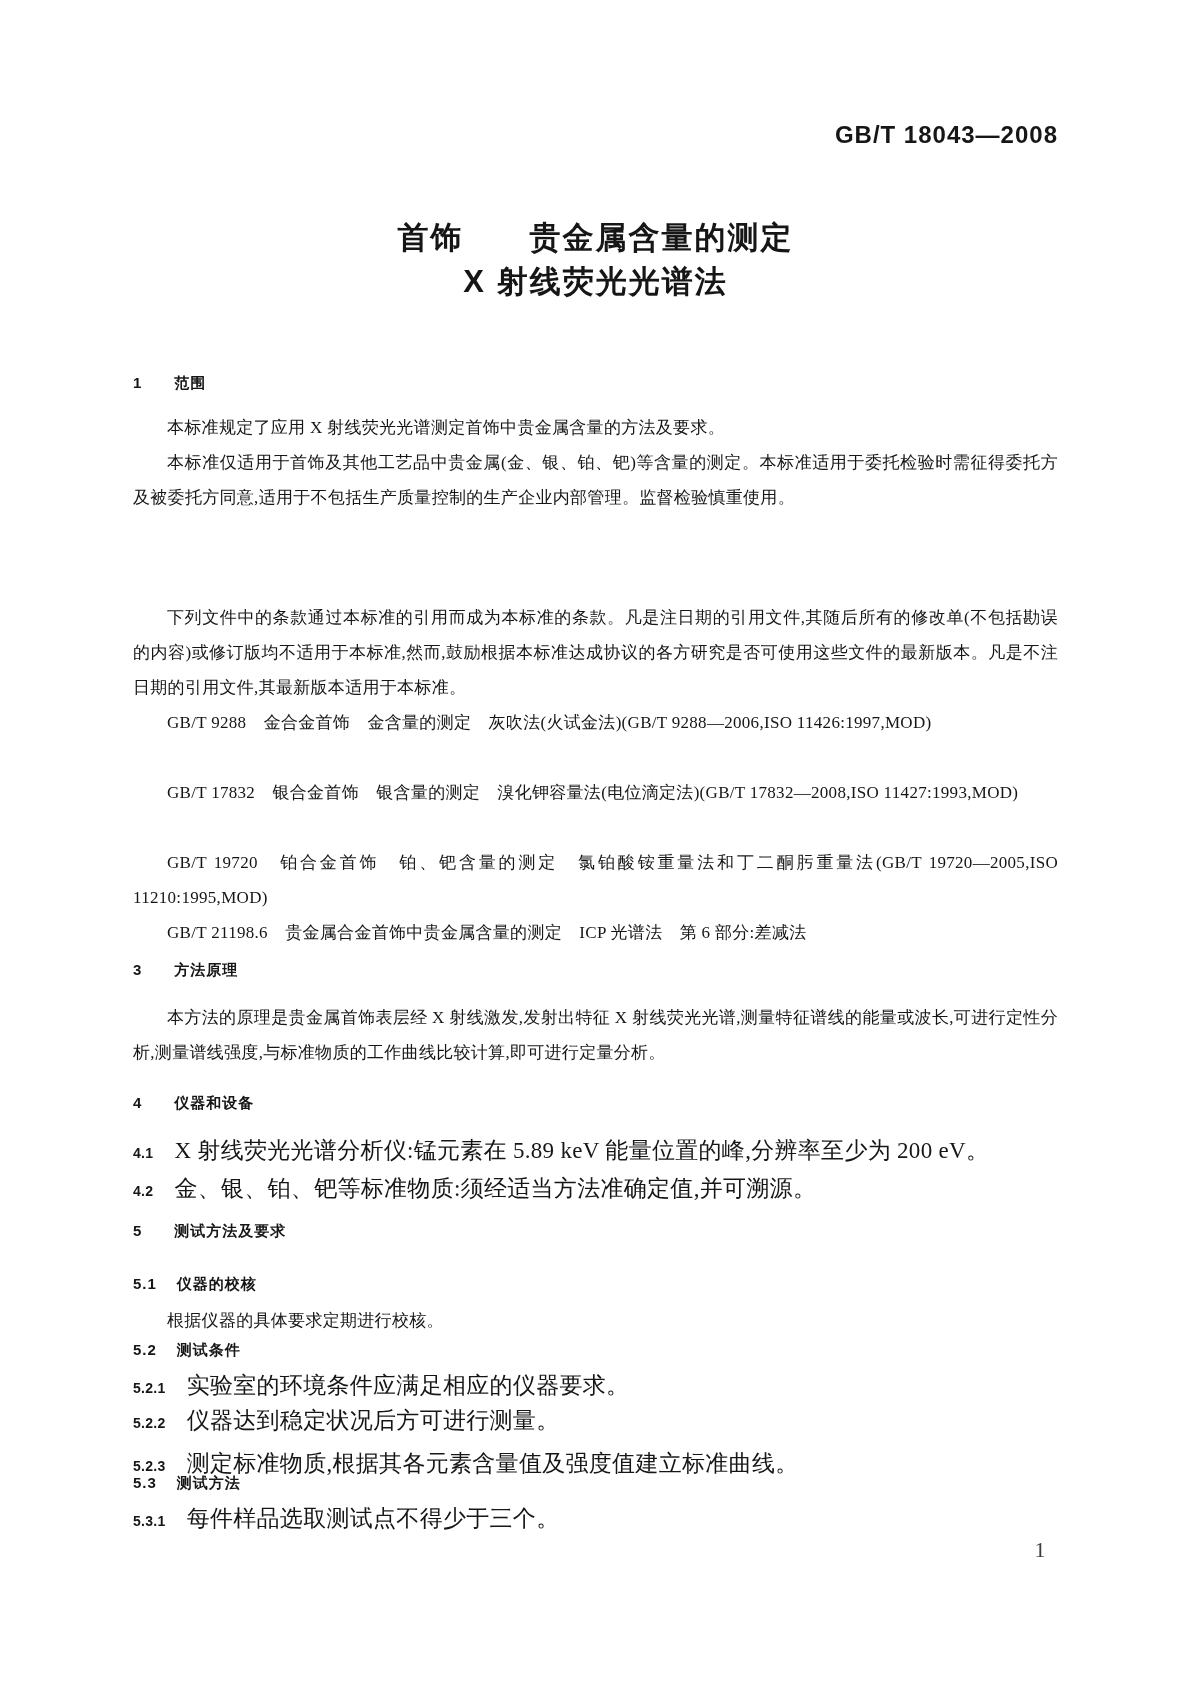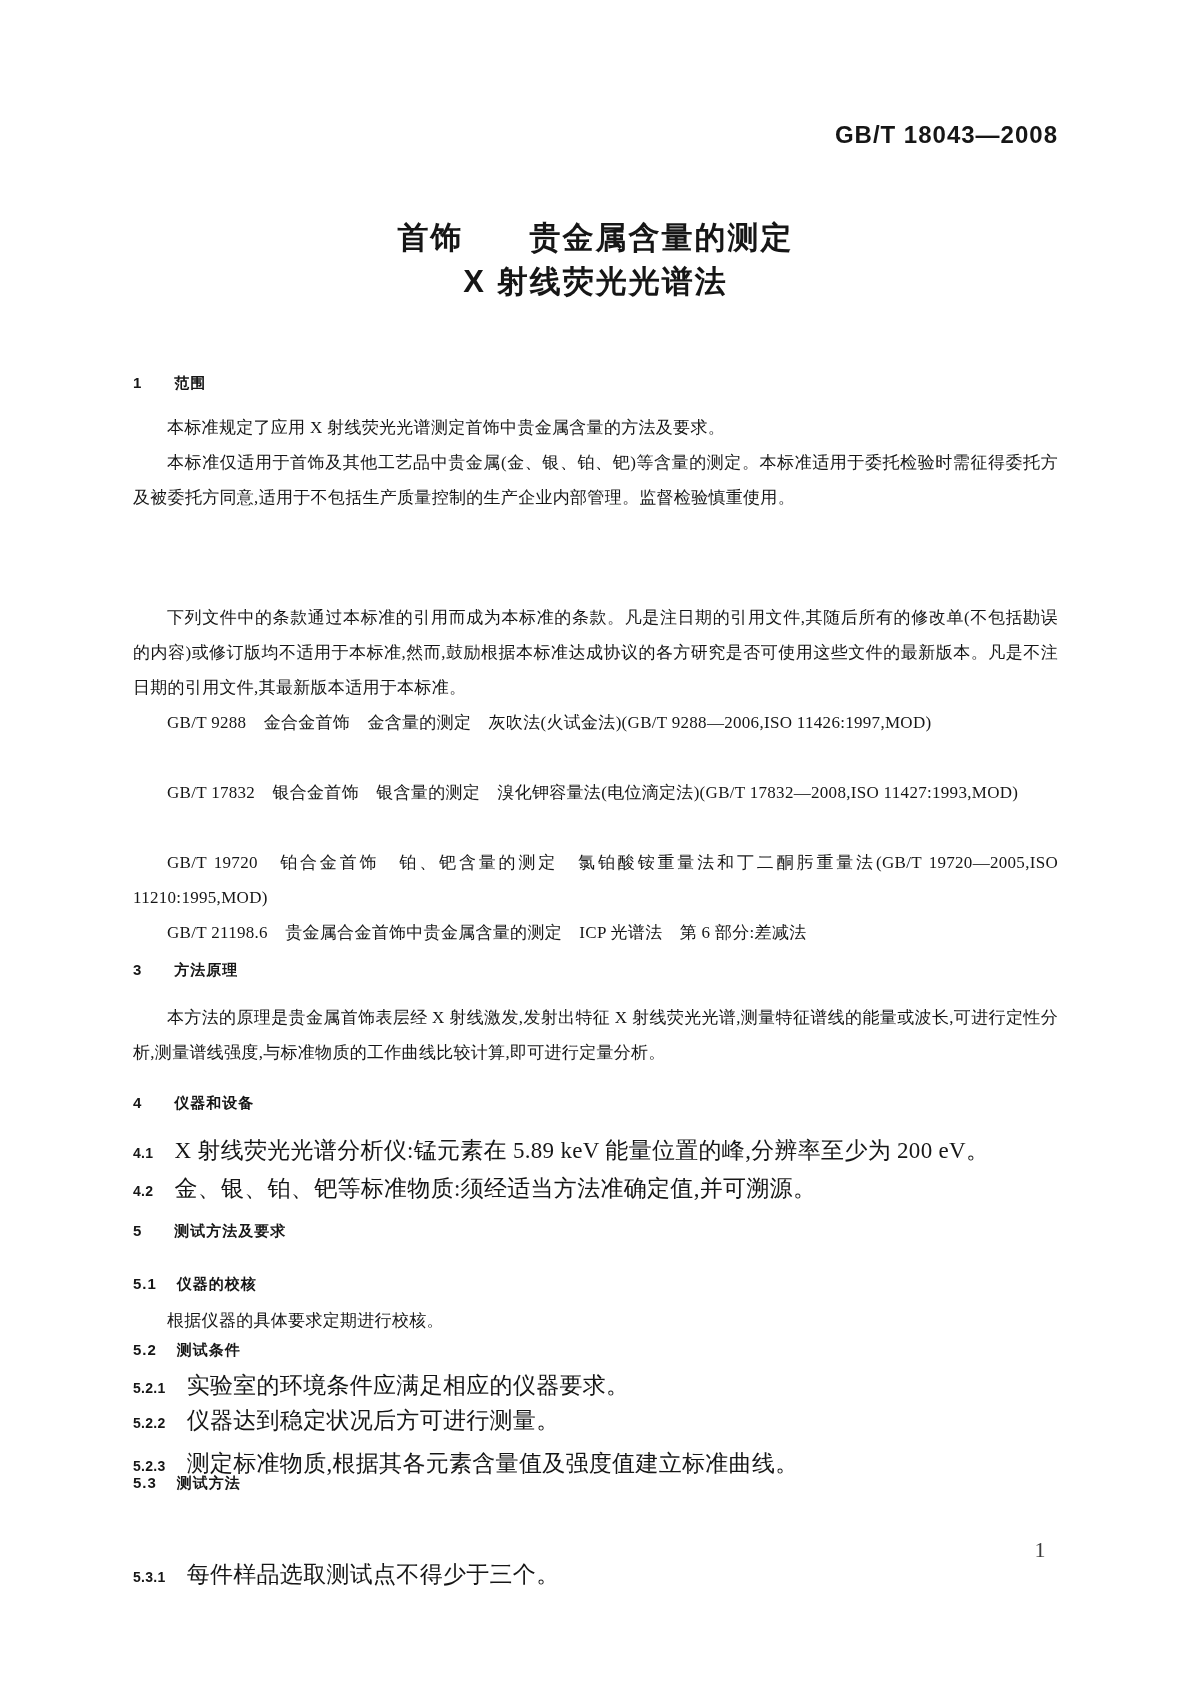--- a/index.html
+++ b/index.html
@@ -93,21 +93,21 @@
   #c-41   { top: 1133px; }
   #c-42   { top: 1171px; }
   #h-s5   { top: 1216px; }
   #h-s51  { top: 1269px; }
   #p-s51  { top: 1303px; }
   #h-s52  { top: 1335px; }
   #c-521  { top: 1368px; }
   #c-522  { top: 1403px; }
   #c-523  { top: 1438px; margin-top: 8px; }
   #h-s53  { top: 1468px; }
-  #c-531  { top: 1557px; }
+  #c-531  { top: 1501px; }
   
   .page-num {
     position: absolute;
     left: 1020px;
     top: 1536px;
     width: 40px;
     text-align: center;
     font-family: "Liberation Serif", "DejaVu Serif", serif;
     font-size: 22px;
     line-height: 28px;

